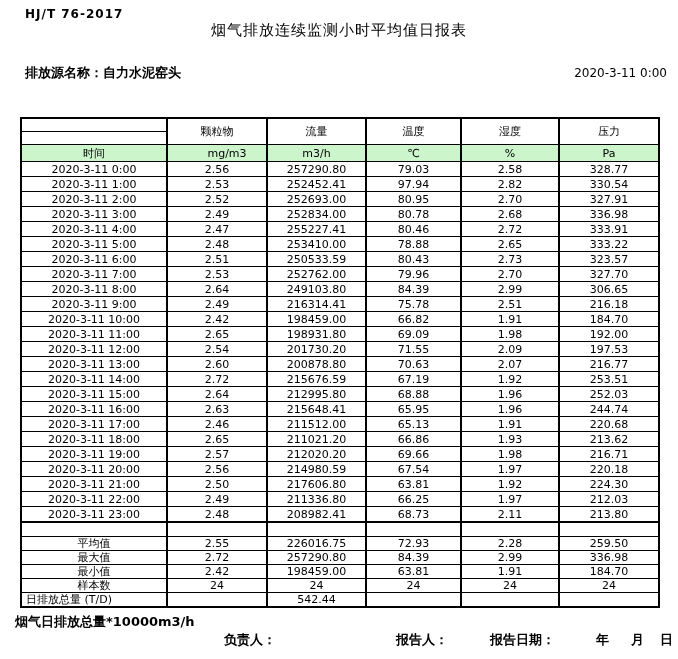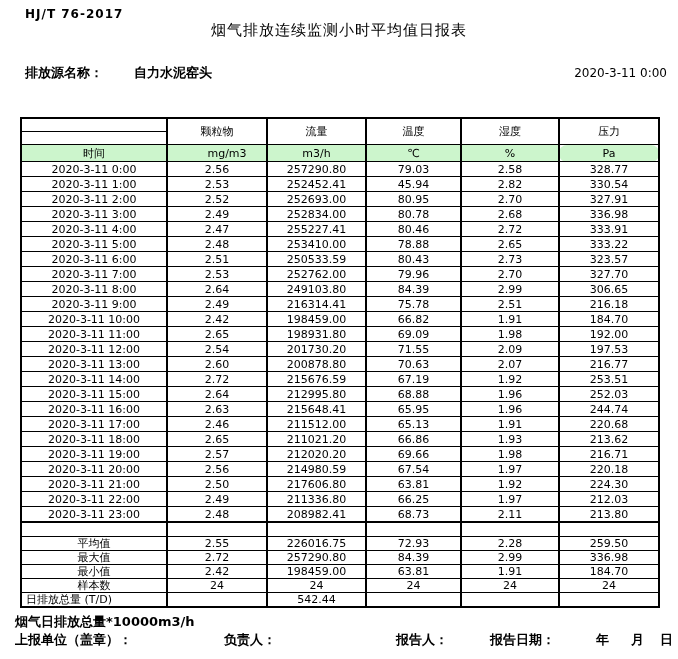--- a/index.html
+++ b/index.html
@@ -7,21 +7,21 @@
     position:relative;
     width:678px;height:659px;
     background:#ffffff;
     color:#000;
     font-family:"DejaVu Sans",sans-serif;
     overflow:hidden;
   }
   .std{position:absolute;left:25px;top:7px;font-size:12px;font-weight:bold;letter-spacing:1px;}
   .title{position:absolute;top:21px;left:0;width:678px;text-align:center;font-size:15px;font-weight:normal;letter-spacing:1px;}
   .meta{position:absolute;top:64px;left:25px;width:645px;font-size:13px;font-weight:bold;height:16px;}
-  .meta .src-name{margin-left:31px;}
+  .meta .src-name{margin-left:0;}
   .meta .dt{position:absolute;right:3px;top:2px;font-weight:normal;font-size:12px;letter-spacing:0px;}
 
   table.report{
     position:absolute;left:20px;top:117px;
     width:638px;
     border-collapse:collapse;table-layout:fixed;
     border:2px solid #000;
   }
   table.report td, table.report th{
     border-left:2px solid #000;
@@ -84,37 +84,37 @@
     </tr>
     <tr class="h2">
       <td class="corner"></td>
     </tr>
     <tr class="green">
       <td style="background: rgb(204, 245, 204);">时间</td>
       <td style="background: rgb(204, 245, 204); padding-left: 20px;">mg/m3</td>
       <td style="background: rgb(204, 245, 204); margin-left: 44px;">m3/h</td>
       <td style="background: rgb(204, 245, 204);">℃</td>
       <td style="background: rgb(204, 245, 204);">%</td>
-      <td style="background: rgb(204, 245, 204); border-radius: 8px;">Pa</td>
+      <td style="background: rgb(204, 245, 204);">Pa</td>
     </tr>
   </thead>
   <tbody>
       <tr class="hour">
         <td>2020-3-11 0:00</td>
         <td>2.56</td>
         <td>257290.80</td>
         <td>79.03</td>
         <td>2.58</td>
         <td>328.77</td>
       </tr>
       <tr class="hour">
         <td>2020-3-11 1:00</td>
         <td>2.53</td>
         <td>252452.41</td>
-        <td>45.94</td>
+        <td>97.94</td>
         <td>2.82</td>
         <td>330.54</td>
       </tr>
       <tr class="hour">
         <td>2020-3-11 2:00</td>
         <td>2.52</td>
         <td>252693.00</td>
         <td>80.95</td>
         <td>2.70</td>
         <td>327.91</td>
@@ -337,20 +337,19 @@
         <td>542.44</td>
         <td></td>
         <td></td>
         <td></td>
       </tr>
     </tbody>
 </table>
 
 <div class="fnote">烟气日排放总量*10000m3/h</div>
 <div class="fline">
-  <span class="f-unit">上报单位（盖章）：</span>
   <span class="f-manager">负责人：</span>
   <span class="f-reporter">报告人：</span>
   <span class="f-rdate">报告日期：</span>
   <span class="f-year">年</span>
   <span class="f-month">月</span>
   <span class="f-day">日</span>
 </div>
 
 </body></html>

